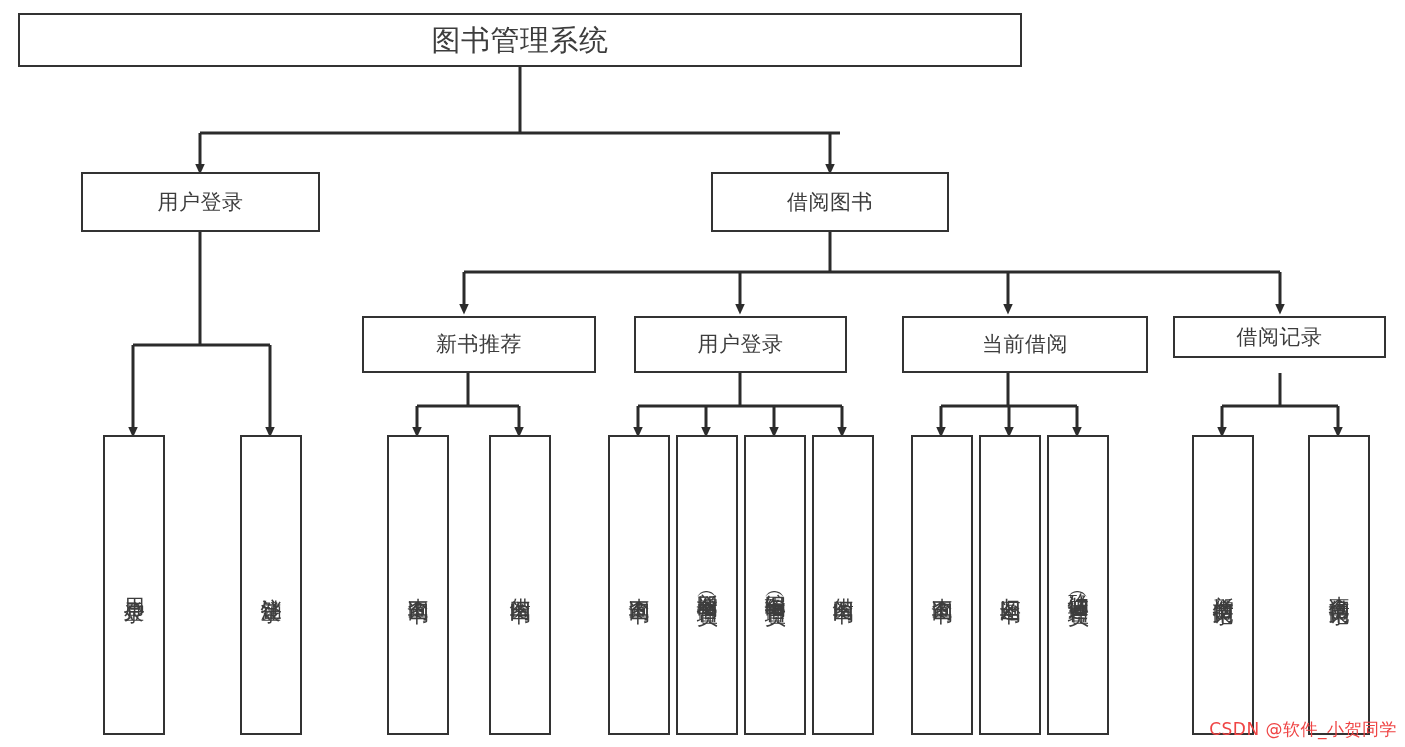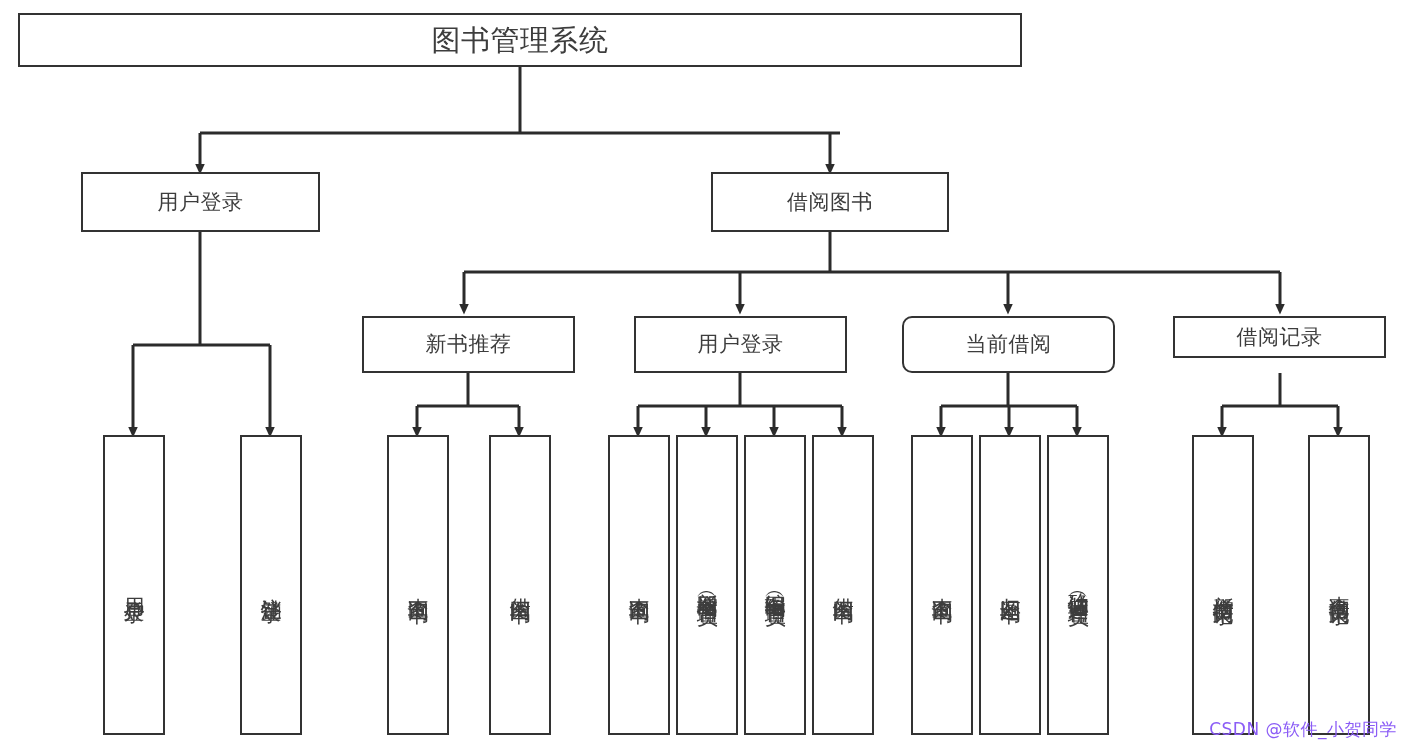--- a/index.html
+++ b/index.html
@@ -58,21 +58,21 @@
     white-space: nowrap;
   }
   .node.root {
     font-size: 29px;
   }
   #watermark {
     position: absolute;
     right: 8px;
     bottom: 6px;
     font-size: 17px;
-    color: #8b5cf6;
+    color: #ef4444;
     font-family: "DejaVu Sans", "Liberation Sans", sans-serif;
     white-space: nowrap;
     letter-spacing: 0.5px;
   }
 </style>
 </head>
 <body>
 
 <div id="canvas">
 
@@ -130,27 +130,27 @@
     <span>图书管理系统</span>
   </div>
 
   <div class="node horiz" style="left:81px; top:172px; width:239px; height:60px;">
     <span>用户登录</span>
   </div>
   <div class="node horiz" style="left:711px; top:172px; width:238px; height:60px;">
     <span>借阅图书</span>
   </div>
 
-  <div class="node horiz" style="left:362px; top:316px; width:213px; height:57px;">
+  <div class="node horiz" style="left:362px; top:316px; width:234px; height:57px;">
     <span>新书推荐</span>
   </div>
   <div class="node horiz" style="left:634px; top:316px; width:213px; height:57px;">
     <span>用户登录</span>
   </div>
-  <div class="node horiz" style="left:902px; top:316px; width:213px; height:57px;border-radius:10px;">
+  <div class="node horiz" style="left:902px; top:316px; width:246px; height:57px;">
     <span>当前借阅</span>
   </div>
   <div class="node horiz" style="left:1173px; top:316px; width:213px; height:42px;">
     <span>借阅记录</span>
   </div>
 
   <div class="node vert" style="left:103px; top:435px; width:62px; height:300px;">
     <span class="vtext">用户登录</span>
   </div>
   <div class="node vert" style="left:240px; top:435px; width:62px; height:300px;">

